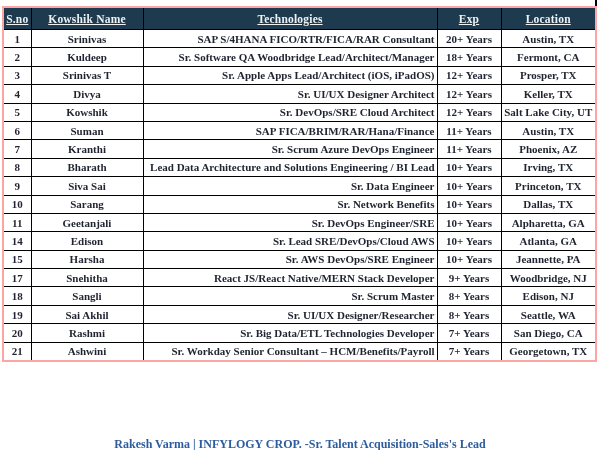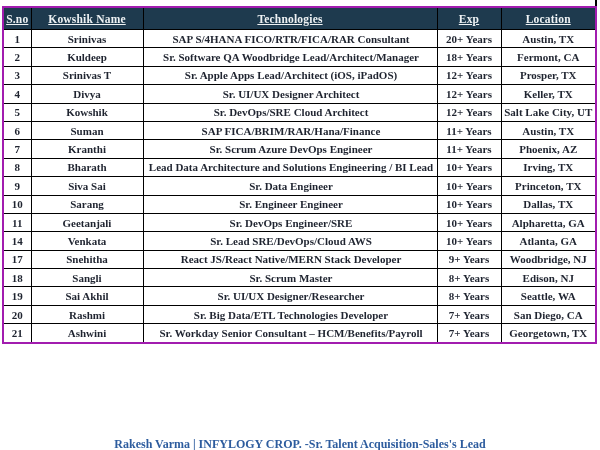--- a/index.html
+++ b/index.html
@@ -25,21 +25,21 @@
     height: 7px;
     background: #000000;
   }
   table.resource-table {
     position: absolute;
     top: 6px;
     left: 2px;
     width: 595px;
     border-collapse: collapse;
     table-layout: fixed;
-    border: 2px solid #a21caf;
+    border: 2px solid #fca5a5;
   }
   table.resource-table col.c-sno { width: 28px; }
   table.resource-table col.c-name { width: 112px; }
   table.resource-table col.c-tech { width: 294px; }
   table.resource-table col.c-exp { width: 64px; }
   table.resource-table col.c-loc { width: 95px; }
   table.resource-table th {
     background: #1e3a4e;
     color: #eef2f4;
     font-size: 11.5px;
@@ -56,21 +56,21 @@
     height: 17.4px;
     font-size: 11px;
     font-weight: 700;
     color: #1f2430;
     text-align: center;
     padding: 0 2px;
     white-space: nowrap;
     overflow: hidden;
   }
   table.resource-table td.cell-tech {
-    text-align: center;
+    text-align: right;
     padding-left: 4px;
   }
   .footer-line {
     position: absolute;
     top: 437px;
     left: 0;
     width: 600px;
     text-align: center;
     font-size: 12px;
     font-weight: 700;
@@ -162,37 +162,44 @@
         <tr>
           <td class="cell-sno">9</td>
           <td class="cell-name">Siva Sai</td>
           <td class="cell-tech">Sr. Data Engineer</td>
           <td class="cell-exp">10+ Years</td>
           <td class="cell-location">Princeton, TX</td>
         </tr>
         <tr>
           <td class="cell-sno">10</td>
           <td class="cell-name">Sarang</td>
-          <td class="cell-tech">Sr. Engineer Engineer</td>
+          <td class="cell-tech">Sr. Network Benefits</td>
           <td class="cell-exp">10+ Years</td>
           <td class="cell-location">Dallas, TX</td>
         </tr>
         <tr>
           <td class="cell-sno">11</td>
           <td class="cell-name">Geetanjali</td>
           <td class="cell-tech">Sr. DevOps Engineer/SRE</td>
           <td class="cell-exp">10+ Years</td>
           <td class="cell-location">Alpharetta, GA</td>
         </tr>
         <tr>
           <td class="cell-sno">14</td>
-          <td class="cell-name">Venkata</td>
+          <td class="cell-name">Edison</td>
           <td class="cell-tech">Sr. Lead SRE/DevOps/Cloud AWS</td>
           <td class="cell-exp">10+ Years</td>
           <td class="cell-location">Atlanta, GA</td>
+        </tr>
+        <tr>
+          <td class="cell-sno">15</td>
+          <td class="cell-name">Harsha</td>
+          <td class="cell-tech">Sr. AWS DevOps/SRE Engineer</td>
+          <td class="cell-exp">10+ Years</td>
+          <td class="cell-location">Jeannette, PA</td>
         </tr>
         <tr>
           <td class="cell-sno">17</td>
           <td class="cell-name">Snehitha</td>
           <td class="cell-tech">React JS/React Native/MERN Stack Developer</td>
           <td class="cell-exp">9+ Years</td>
           <td class="cell-location">Woodbridge, NJ</td>
         </tr>
         <tr>
           <td class="cell-sno">18</td>

